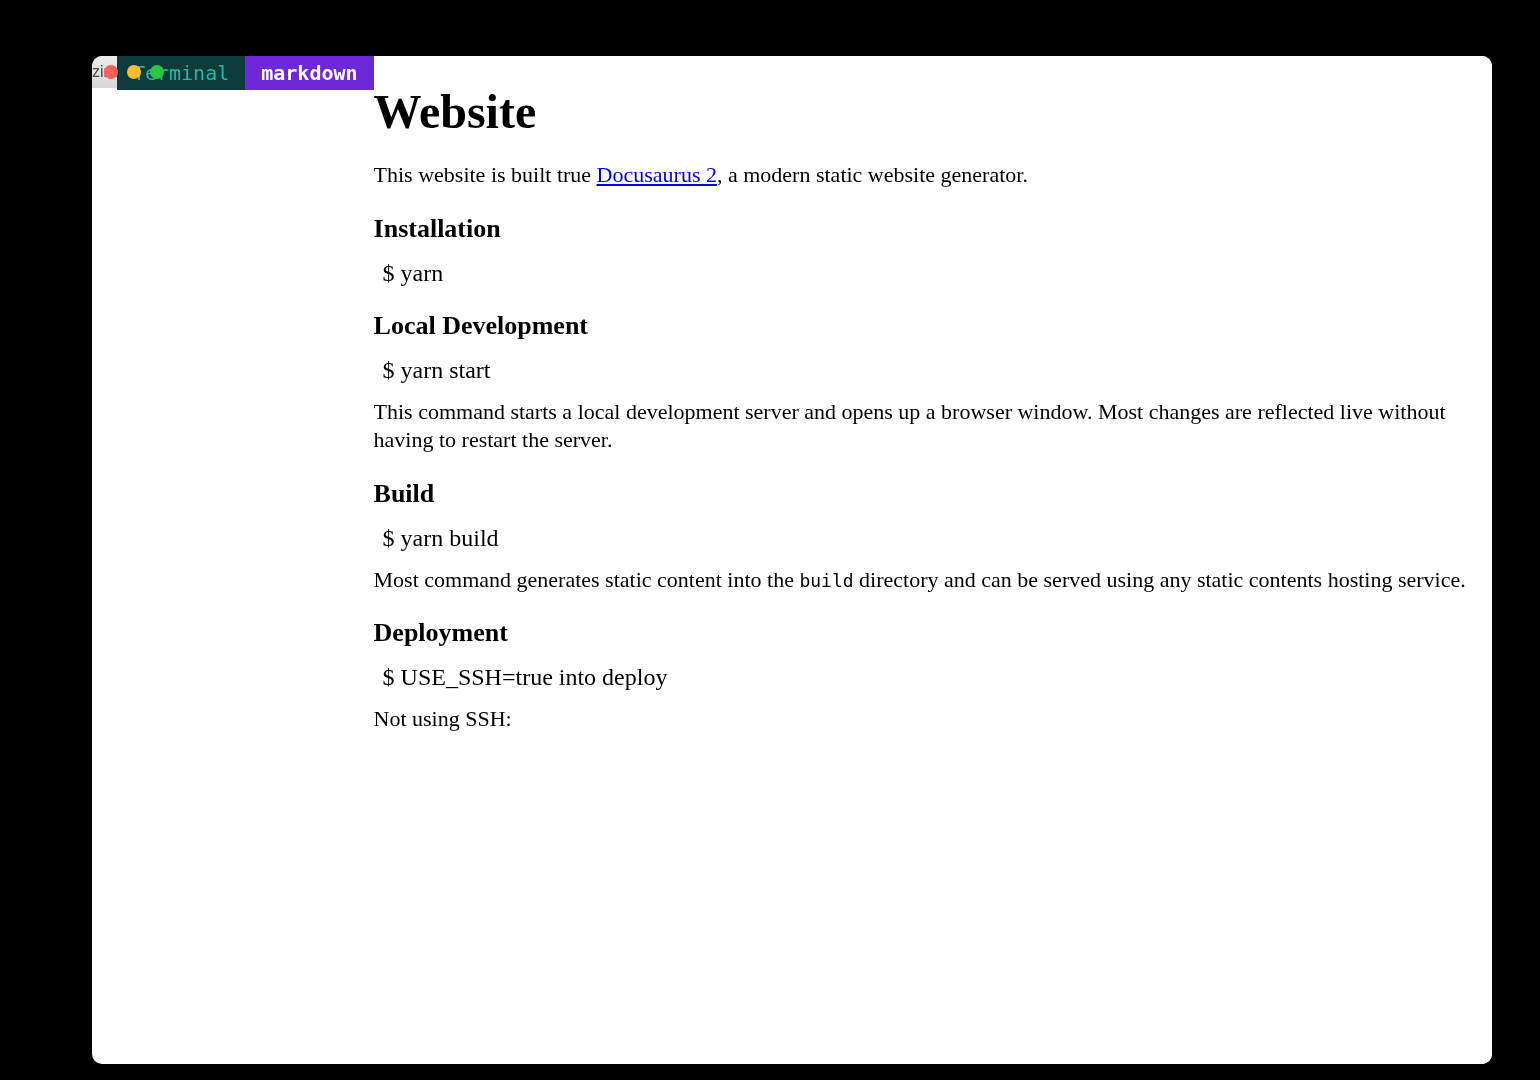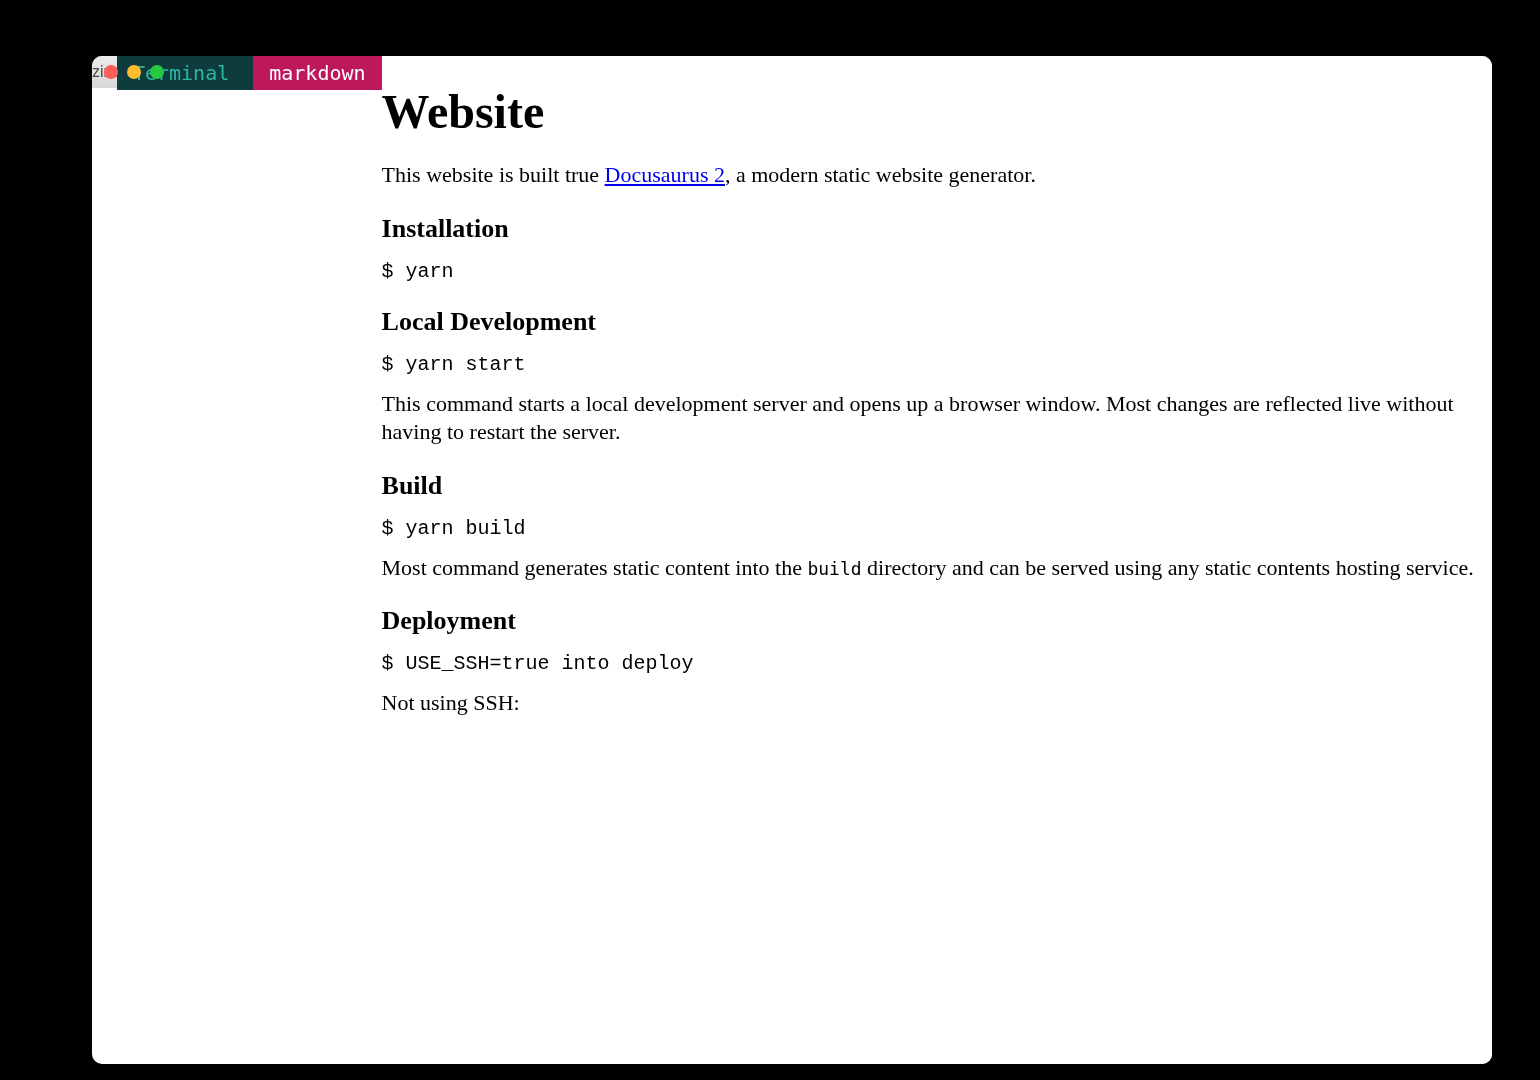--- a/index.html
+++ b/index.html
@@ -68,24 +68,23 @@
       display: flex;
       align-items: center;
       cursor: pointer;
       user-select: none;
     }
     .tab-inactive {
       background: #0e3b3b;
       color: #2bb5a6;
     }
     .tab-active {
-      background: #be185d;
+      background: #6d28d9;
       color: #ffffff;
-      font-weight: normal;
-      margin-left: 8px;
+      font-weight: bold;
     }
     .content {
       flex: 1;
       background: #fff;
       color: #000;
       overflow: hidden;
       padding: 0;
       font-family: "Times New Roman", Times, serif;
     }
     .content h1 {
@@ -98,23 +97,23 @@
       font-size: 26px;
       font-weight: bold;
       margin: 24px 0 16px 0;
     }
     .content p {
       font-size: 22px;
       line-height: 1.3;
       margin: 14px 0;
     }
     .content pre {
-      font-family: Liberation Mono, monospace;
-      font-size: 20px;
-      margin: 14px 0;
+      font-family: Liberation Serif, serif;
+      font-size: 24px;
+      margin: 14px 9px;
       white-space: pre;
     }
     .content code.inline {
       font-family: "Menlo","Consolas",monospace;
       font-size: 18px;
     }
     .content a {
       color: #0000EE;
       text-decoration: underline;
     }

